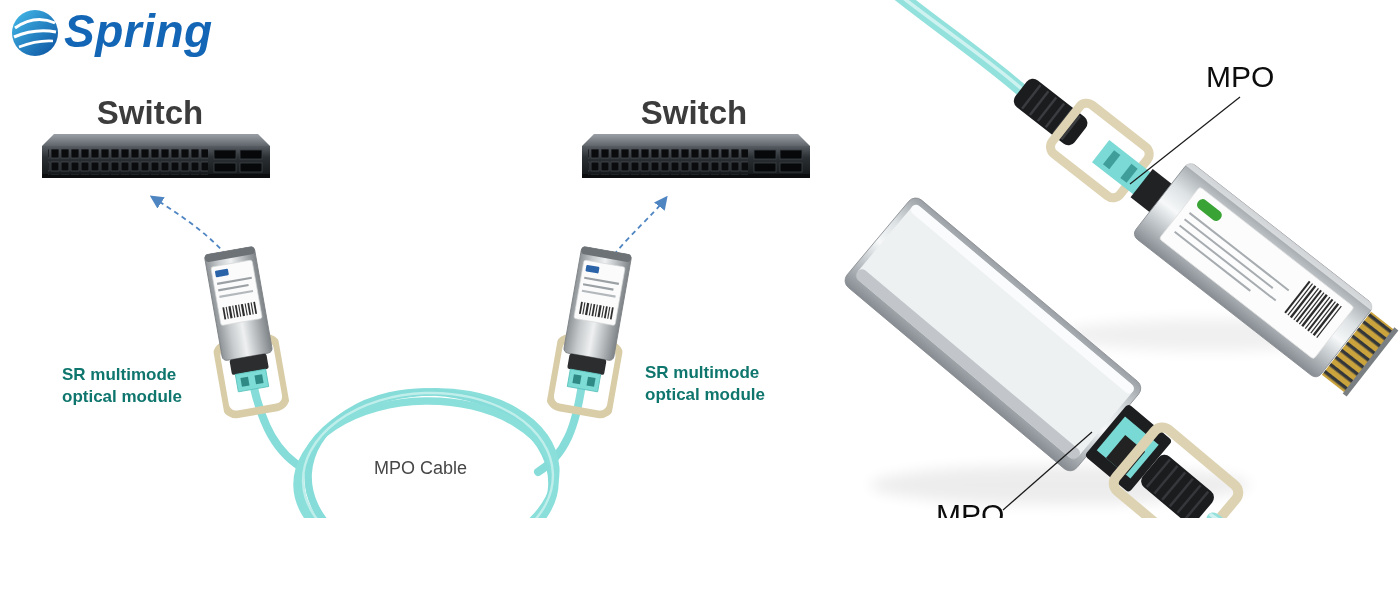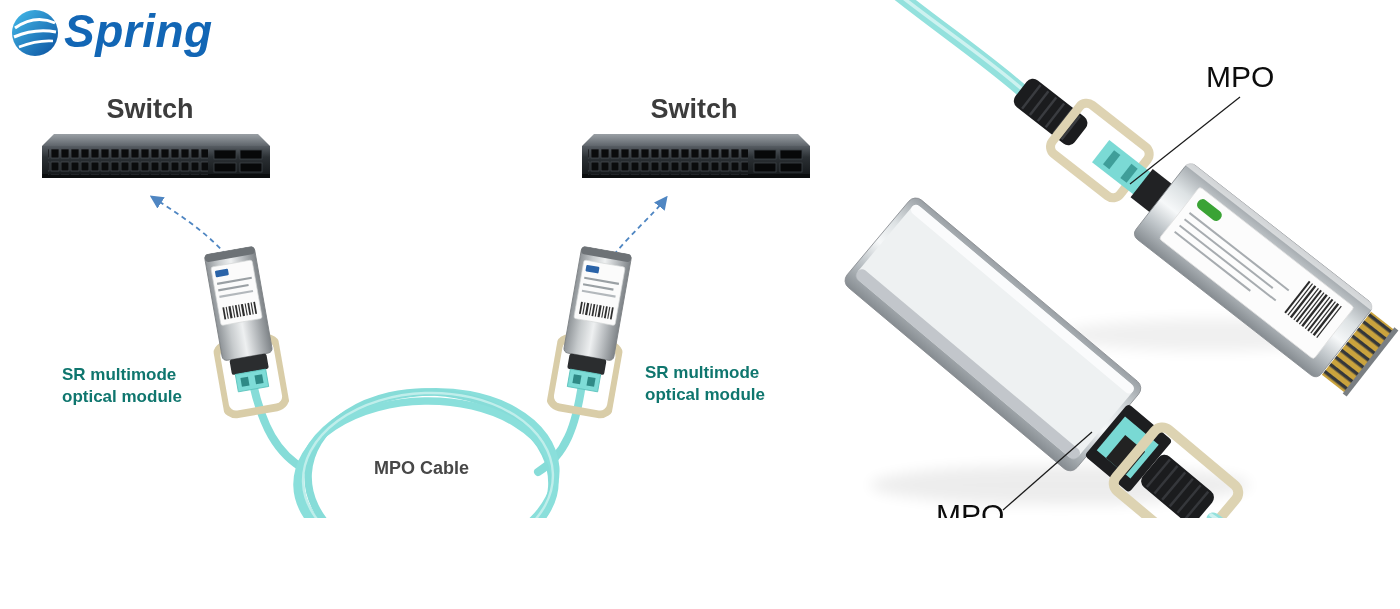--- a/index.html
+++ b/index.html
@@ -7,27 +7,27 @@
     position:relative;width:1400px;height:518px;background:#ffffff;
     overflow:hidden;font-family:"Liberation Sans",sans-serif;
   }
   .stage svg.scene{position:absolute;left:0;top:0;z-index:1;}
   .txt{position:absolute;z-index:2;color:#3f3f3f;}
   .brand-name{
     left:64px;top:4px;font-size:46px;font-weight:700;font-style:italic;
     color:#1266b5;letter-spacing:.5px;
   }
   .logo-icon{position:absolute;left:10px;top:8px;width:50px;height:50px;z-index:2;}
-  .switch-label{width:130px;text-align:center;font-size:27px;font-weight:700;color:#3c3c3c;}
+  .switch-label{width:130px;text-align:center;font-size:33px;font-weight:700;color:#3c3c3c;}
   .switch-label--left{left:85px;top:94px;}
   .switch-label--right{left:629px;top:94px;}
   .caption{font-size:17px;font-weight:700;line-height:1.32;color:#0f766e;}
   .caption--left{left:62px;top:364px;}
   .caption--right{left:645px;top:362px;}
-  .cable-label{left:374px;top:458px;font-size:18px;font-weight:700;color:#474747;}
+  .cable-label{left:374px;top:458px;font-size:18px;font-weight:400;color:#474747;}
   .mpo-label{font-family:Liberation Sans, sans-serif;font-size:30px;font-weight:400;color:#0c0c0c;}
   .mpo-label--top{left:1206px;top:60px;}
   .mpo-label--bottom{left:936px;top:498px;}
 </style>
 </head>
 <body>
 
 <div class="stage">
 
   <svg class="scene" width="1400" height="609" viewBox="0 0 1400 609">

